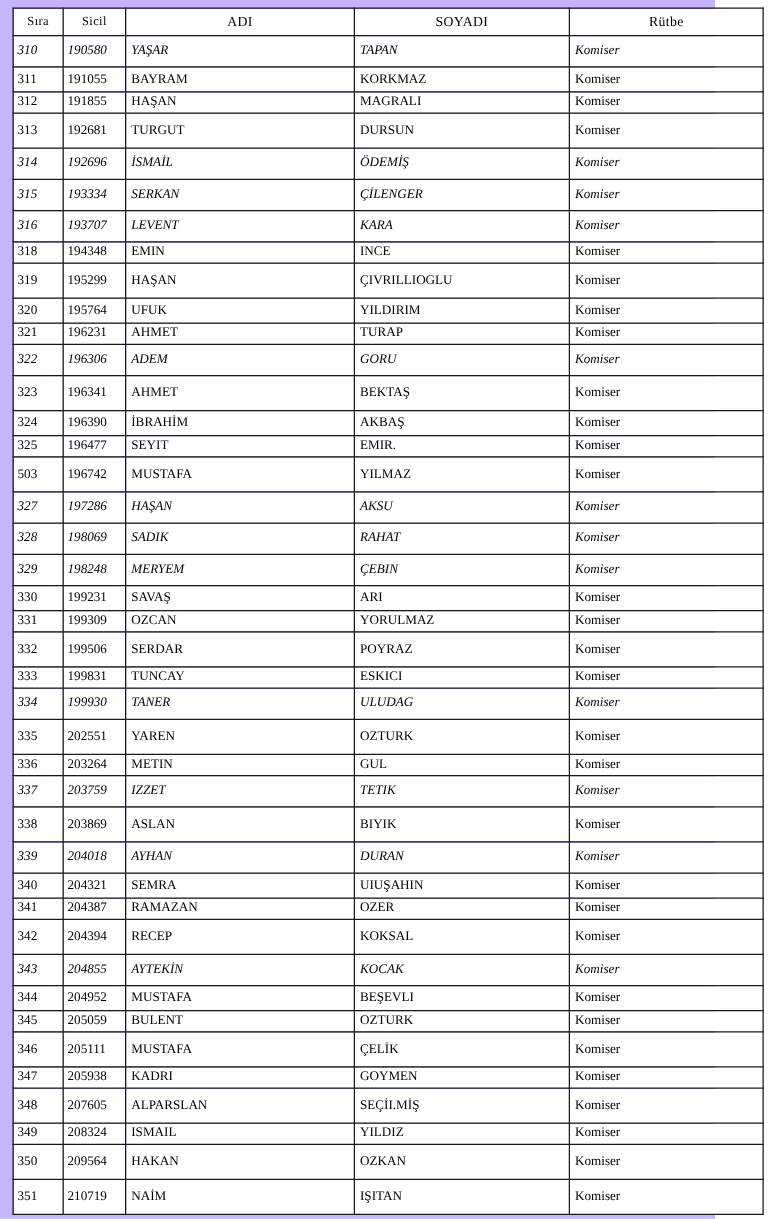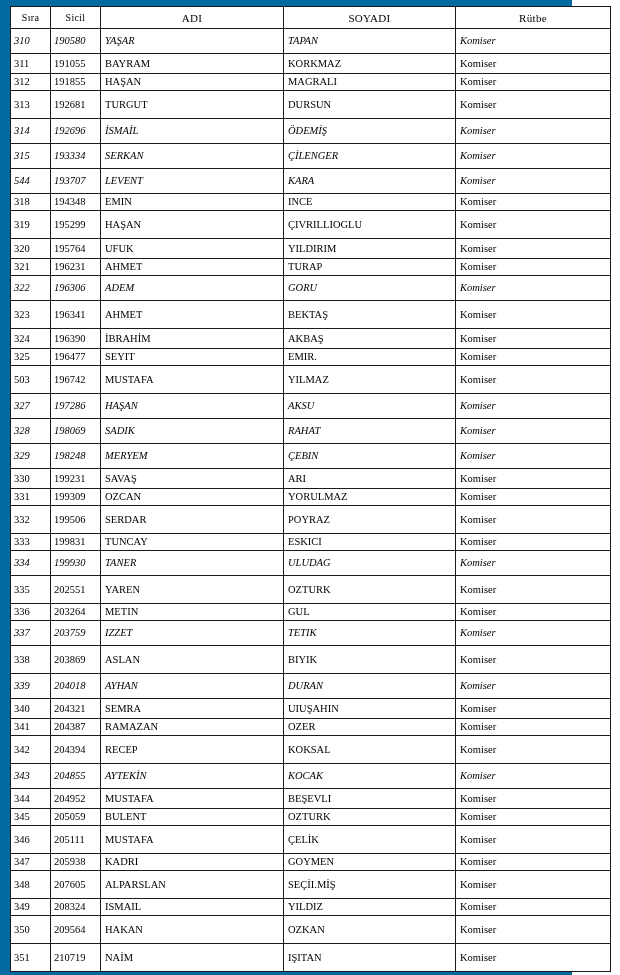--- a/index.html
+++ b/index.html
@@ -11,21 +11,21 @@
     width: 620px;
     height: 975px;
     font-family: "Liberation Serif", "DejaVu Serif", serif;
     color: #000000;
     overflow: hidden;
   }
   #page {
     position: relative;
     width: 572px;
     height: 975px;
-    background: #0369a1;
+    background: #c4b5fd;
   }
   .table-wrap {
     position: absolute;
     left: 10px;
     top: 6px;
     width: 600px;
   }
   table.roster {
     border-collapse: collapse;
     table-layout: fixed;
@@ -136,21 +136,21 @@
             <td class="cell-rutbe">Komiser</td>
           </tr>
           <tr class="rh-l">
             <td class="cell-sira">315</td>
             <td class="cell-sicil">193334</td>
             <td class="cell-adi">SERKAN</td>
             <td class="cell-soyadi">ÇİLENGER</td>
             <td class="cell-rutbe">Komiser</td>
           </tr>
           <tr class="rh-l">
-            <td class="cell-sira">544</td>
+            <td class="cell-sira">316</td>
             <td class="cell-sicil">193707</td>
             <td class="cell-adi">LEVENT</td>
             <td class="cell-soyadi">KARA</td>
             <td class="cell-rutbe">Komiser</td>
           </tr>
           <tr class="rh-s">
             <td class="cell-sira">318</td>
             <td class="cell-sicil">194348</td>
             <td class="cell-adi">EMIN</td>
             <td class="cell-soyadi">INCE</td>

